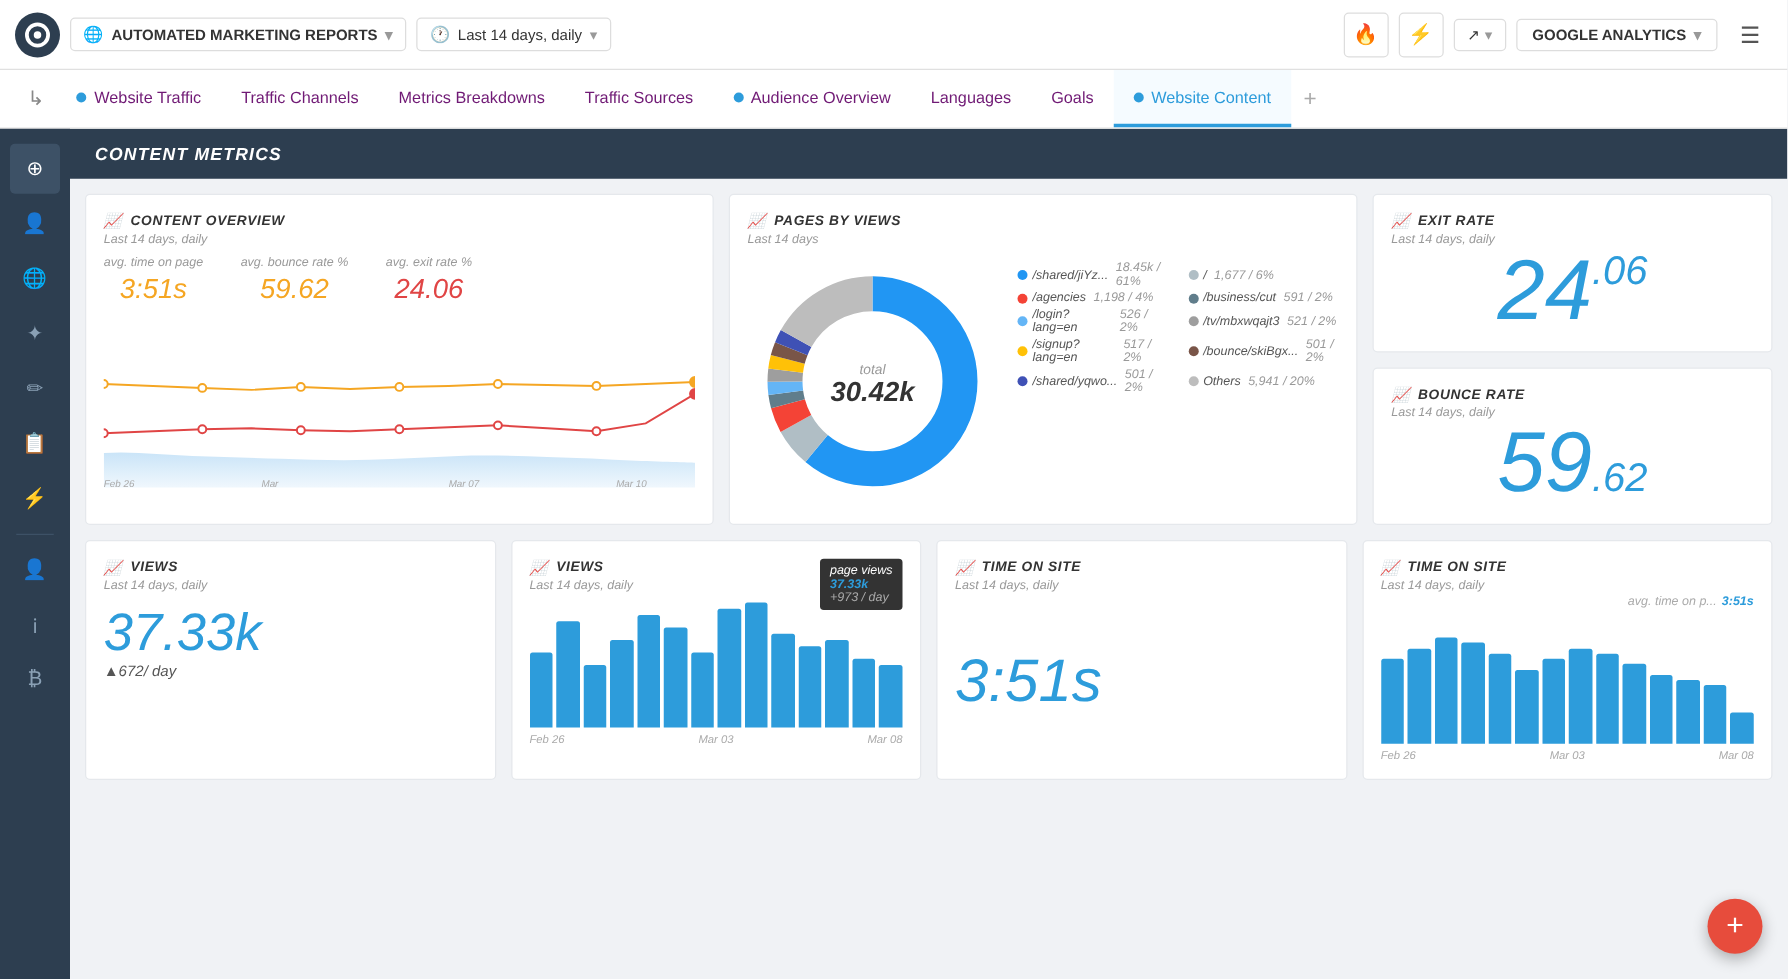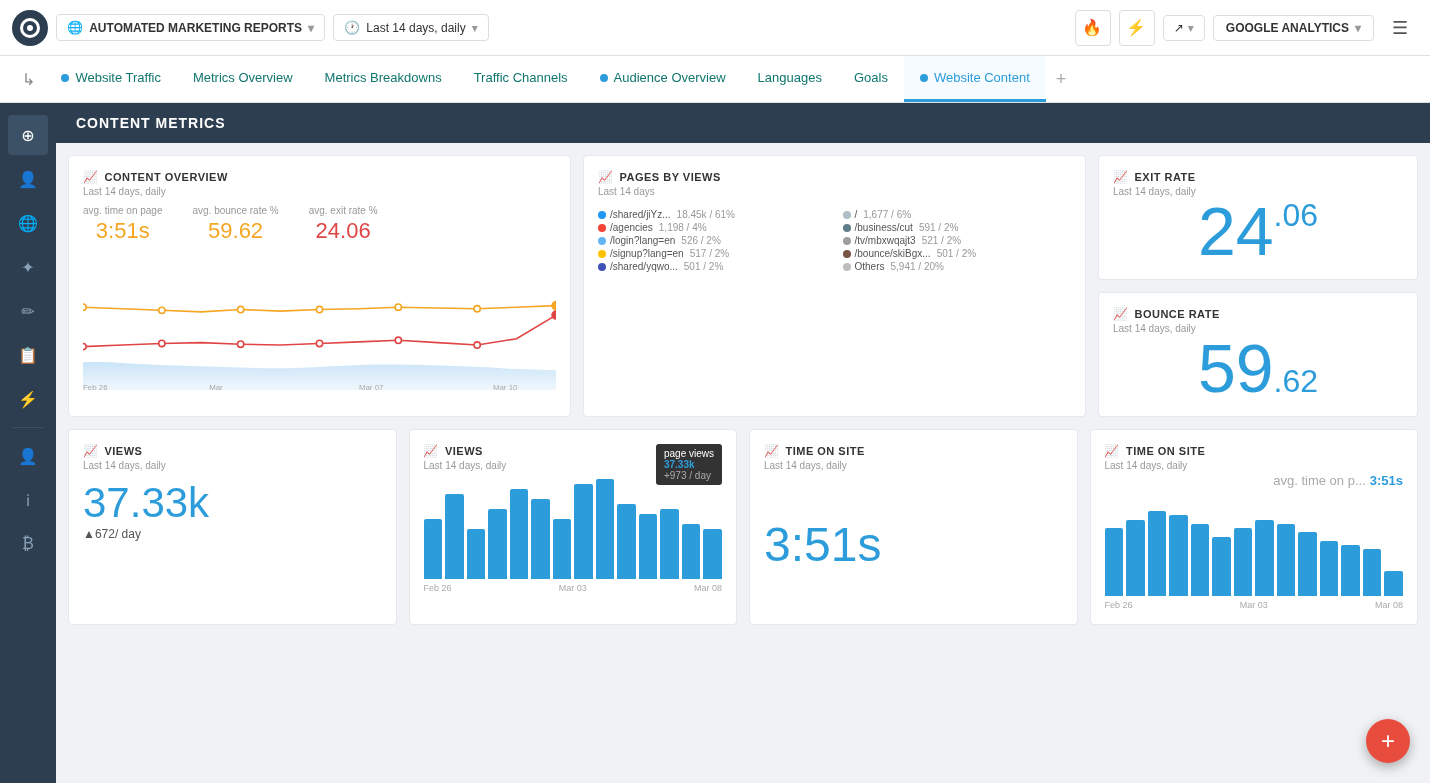--- a/index.html
+++ b/index.html
@@ -51,21 +51,21 @@
     }
 
     
     .tab-bar {
       display: flex; align-items: center; background: #fff;
       border-bottom: 1px solid #e0e0e0; padding: 0 12px; gap: 0; overflow-x: auto;
     }
     .tab-back { padding: 0 10px; color: #888; font-size: 16px; cursor: pointer; height: 46px; display: flex; align-items: center; }
     .tab {
       padding: 0 16px; height: 46px; display: flex; align-items: center; gap: 6px;
-      font-size: 13px; color: #0f766e; cursor: pointer; border-bottom: 3px solid transparent;
+      font-size: 13px; color: #701a75; cursor: pointer; border-bottom: 3px solid transparent;
       white-space: nowrap;
     }
     .tab.active { border-bottom: 3px solid #2d9cdb; color: #2d9cdb; background: #f5fbff; }
     .tab .dot { width: 8px; height: 8px; border-radius: 50%; background: #2d9cdb; }
     .tab-add {
       padding: 0 10px; color: #aaa; font-size: 18px; cursor: pointer;
       height: 46px; display: flex; align-items: center;
     }
 
     
@@ -76,21 +76,21 @@
     }
     .sb-icon {
       width: 40px; height: 40px; border-radius: 4px; display: flex;
       align-items: center; justify-content: center; color: #8aa0b5; font-size: 16px;
       cursor: pointer;
     }
     .sb-icon.active { background: #3d5166; color: #fff; }
     .sb-divider { width: 30px; height: 1px; background: #3d5166; margin: 4px 0; }
 
     
-    .main { flex: 1; overflow-y: auto; }
+    .main { flex: 1; overflow-y: auto; font-style: italic; }
     .content-header {
       background: #2d3e50; color: #fff; padding: 12px 20px;
       font-size: 14px; font-weight: 700; letter-spacing: 1px;
     }
     .dashboard { padding: 12px; display: grid; grid-template-rows: auto auto; gap: 12px; }
 
     
     .row1 { display: grid; grid-template-columns: 1fr 1fr 320px; gap: 12px; }
     .row2 { display: grid; grid-template-columns: 1fr 1fr 1fr 1fr; gap: 12px; }
 
@@ -195,27 +195,27 @@
 
 <div class="tab-bar">
   <div class="tab-back">
     <span>↳</span>
   </div>
   <div class="tab">
     <span class="dot"></span>
     <span>Website Traffic</span>
   </div>
   <div class="tab">
-    <span>Metrics Overview</span>
+    <span>Traffic Channels</span>
   </div>
   <div class="tab">
     <span>Metrics Breakdowns</span>
   </div>
   <div class="tab">
-    <span>Traffic Channels</span>
+    <span>Traffic Sources</span>
   </div>
   <div class="tab">
     <span class="dot"></span>
     <span>Audience Overview</span>
   </div>
   <div class="tab">
     <span>Languages</span>
   </div>
   <div class="tab">
     <span>Goals</span>
@@ -336,20 +336,47 @@
         </div>
 
         <div class="card">
           <div class="card-title">
             <span class="trend-icon">📈</span>
             <span>PAGES BY VIEWS</span>
           </div>
           <div class="card-subtitle">Last 14 days</div>
 
           <div style="display:flex; align-items:flex-start; gap:16px; margin-top:8px;">
+            <div class="donut-container">
+              <svg viewBox="0 0 200 200" width="200" height="200">
+
+                <circle cx="100" cy="100" r="70" fill="none" stroke="#2196F3" stroke-width="28" stroke-dasharray="268 440" stroke-dashoffset="0" transform="rotate(-90 100 100)"></circle>
+
+                <circle cx="100" cy="100" r="70" fill="none" stroke="#B0BEC5" stroke-width="28" stroke-dasharray="26 440" stroke-dashoffset="-268" transform="rotate(-90 100 100)"></circle>
+
+                <circle cx="100" cy="100" r="70" fill="none" stroke="#F44336" stroke-width="28" stroke-dasharray="17 440" stroke-dashoffset="-294" transform="rotate(-90 100 100)"></circle>
+
+                <circle cx="100" cy="100" r="70" fill="none" stroke="#607D8B" stroke-width="28" stroke-dasharray="9 440" stroke-dashoffset="-311" transform="rotate(-90 100 100)"></circle>
+
+                <circle cx="100" cy="100" r="70" fill="none" stroke="#64B5F6" stroke-width="28" stroke-dasharray="9 440" stroke-dashoffset="-320" transform="rotate(-90 100 100)"></circle>
+
+                <circle cx="100" cy="100" r="70" fill="none" stroke="#9E9E9E" stroke-width="28" stroke-dasharray="9 440" stroke-dashoffset="-329" transform="rotate(-90 100 100)"></circle>
+
+                <circle cx="100" cy="100" r="70" fill="none" stroke="#FFC107" stroke-width="28" stroke-dasharray="9 440" stroke-dashoffset="-338" transform="rotate(-90 100 100)"></circle>
+
+                <circle cx="100" cy="100" r="70" fill="none" stroke="#795548" stroke-width="28" stroke-dasharray="9 440" stroke-dashoffset="-347" transform="rotate(-90 100 100)"></circle>
+
+                <circle cx="100" cy="100" r="70" fill="none" stroke="#3F51B5" stroke-width="28" stroke-dasharray="9 440" stroke-dashoffset="-356" transform="rotate(-90 100 100)"></circle>
+
+                <circle cx="100" cy="100" r="70" fill="none" stroke="#BDBDBD" stroke-width="28" stroke-dasharray="75 440" stroke-dashoffset="-365" transform="rotate(-90 100 100)"></circle>
+
+                <text x="100" y="94" text-anchor="middle" font-size="11" fill="#999">total</text>
+                <text x="100" y="116" text-anchor="middle" font-size="22" font-weight="700" fill="#333">30.42k</text>
+              </svg>
+            </div>
 
             <div class="legend-grid" style="flex:1; margin-top:4px;">
               <div class="legend-item">
                 <div class="legend-dot" style="background:#2196F3;"></div>
                 <span>/shared/jiYz...</span>
                 <span class="legend-num">18.45k / 61%</span>
               </div>
               <div class="legend-item">
                 <div class="legend-dot" style="background:#B0BEC5;"></div>
                 <span>/</span>
@@ -489,21 +516,21 @@
             <span style="font-size:48px; font-weight:300; color:#2d9cdb;">3:51s</span>
           </div>
         </div>
 
         <div class="card">
           <div class="card-title">
             <span class="trend-icon">📈</span>
             <span>TIME ON SITE</span>
           </div>
           <div class="card-subtitle">Last 14 days, daily</div>
-          <div style="display:flex; justify-content:flex-end; font-size:13px; color:#aaa; margin-top:2px;">
+          <div style="display:flex; justify-content:flex-end; font-size:10px; color:#aaa; margin-top:2px;">
             <span>avg. time on p...</span>
             <span style="color:#2d9cdb; font-weight:700; margin-left:4px;">3:51s</span>
           </div>
           <div class="bar-chart" id="time-bar-chart">
               <div class="bar" style="height: 68px;"></div>
               <div class="bar" style="height: 76.5px;"></div>
               <div class="bar" style="height: 85px;"></div>
               <div class="bar" style="height: 80.75px;"></div>
               <div class="bar" style="height: 72.25px;"></div>
               <div class="bar" style="height: 59.5px;"></div>

